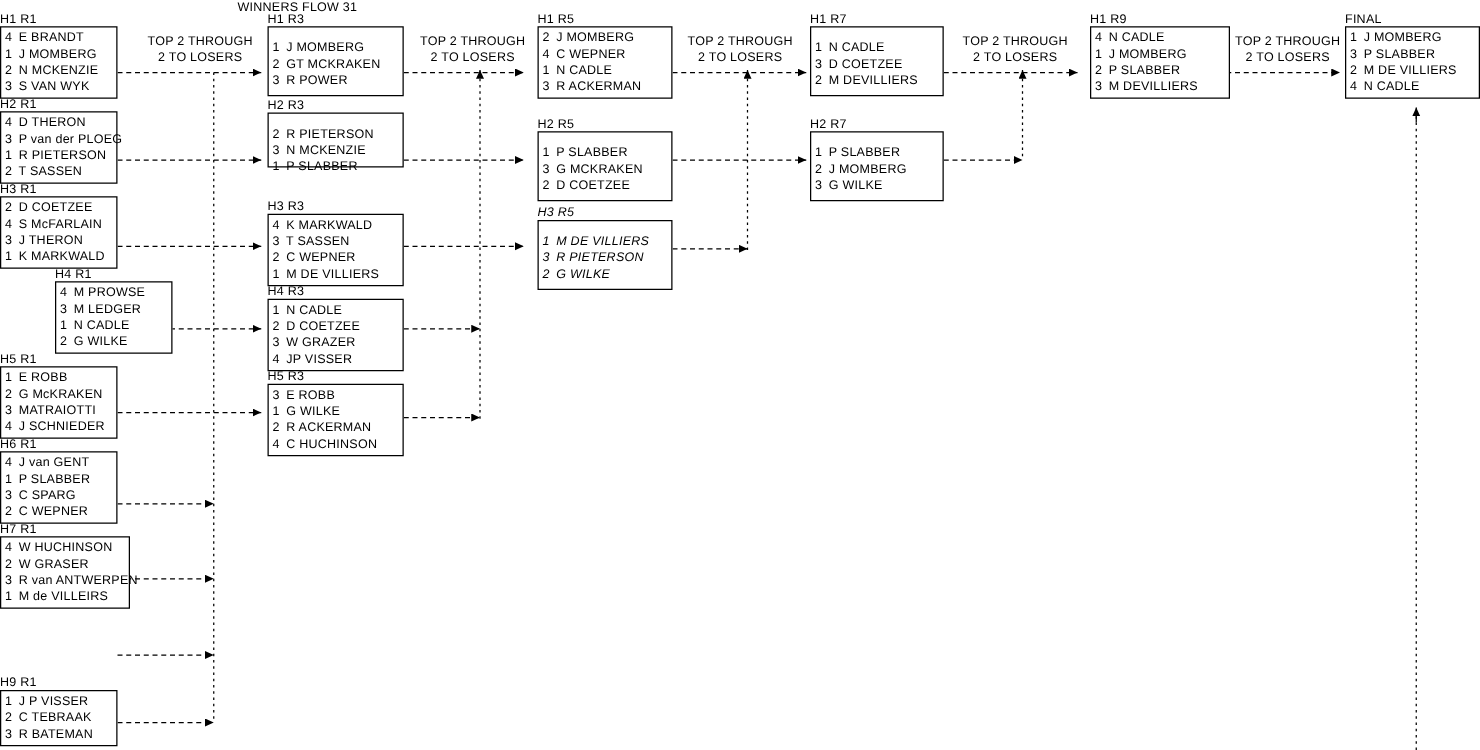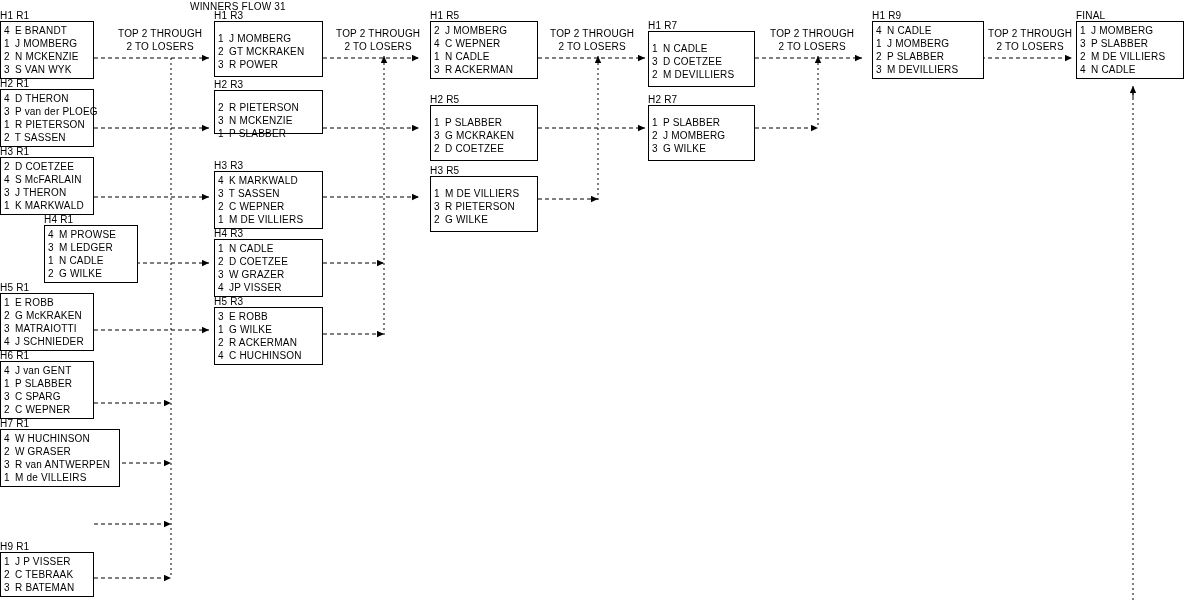--- a/index.html
+++ b/index.html
@@ -175,21 +175,21 @@
   <div class="heat" style="left:0px; top:350px; width:94px;">
     <div class="heat-label">H6 R1</div>
     <div class="heat-box">
       <div class="entry"><span class="pos">4</span> <span>J van GENT</span></div>
       <div class="entry"><span class="pos">1</span> <span>P SLABBER</span></div>
       <div class="entry"><span class="pos">3</span> <span>C SPARG</span></div>
       <div class="entry"><span class="pos">2</span> <span>C WEPNER</span></div>
     </div>
   </div>
 
-  <div class="heat" style="left:0px; top:418px; width:120px;">
+  <div class="heat" style="left:0px; top:418px; width:104px;">
     <div class="heat-label">H7 R1</div>
     <div class="heat-box">
       <div class="entry"><span class="pos">4</span> <span>W HUCHINSON</span></div>
       <div class="entry"><span class="pos">2</span> <span>W GRASER</span></div>
       <div class="entry"><span class="pos">3</span> <span>R van ANTWERPEN</span></div>
       <div class="entry"><span class="pos">1</span> <span>M de VILLEIRS</span></div>
     </div>
   </div>
 
 
@@ -262,30 +262,30 @@
 
   <div class="heat" style="left:430px; top:94px; width:108px;">
     <div class="heat-label">H2 R5</div>
     <div class="heat-box" style="height:56px; padding-top:10px;">
       <div class="entry"><span class="pos">1</span> <span>P SLABBER</span></div>
       <div class="entry"><span class="pos">3</span> <span>G MCKRAKEN</span></div>
       <div class="entry"><span class="pos">2</span> <span>D COETZEE</span></div>
     </div>
   </div>
 
-  <div class="heat" style="left:430px; top:165px; width:108px;">
+  <div class="heat" style="left:430px; top:165px; width:108px;font-style:italic;">
     <div class="heat-label">H3 R5</div>
     <div class="heat-box" style="height:56px; padding-top:10px;">
       <div class="entry"><span class="pos">1</span> <span>M DE VILLIERS</span></div>
       <div class="entry"><span class="pos">3</span> <span>R PIETERSON</span></div>
       <div class="entry"><span class="pos">2</span> <span>G WILKE</span></div>
     </div>
   </div>
 
-  <div class="heat" style="left:648px; top:10px; width:107px;margin-top:10px;">
+  <div class="heat" style="left:648px; top:10px; width:107px;">
     <div class="heat-label">H1 R7</div>
     <div class="heat-box" style="height:56px; padding-top:10px;">
       <div class="entry"><span class="pos">1</span> <span>N CADLE</span></div>
       <div class="entry"><span class="pos">3</span> <span>D COETZEE</span></div>
       <div class="entry"><span class="pos">2</span> <span>M DEVILLIERS</span></div>
     </div>
   </div>
 
   <div class="heat" style="left:648px; top:94px; width:107px;">
     <div class="heat-label">H2 R7</div>

